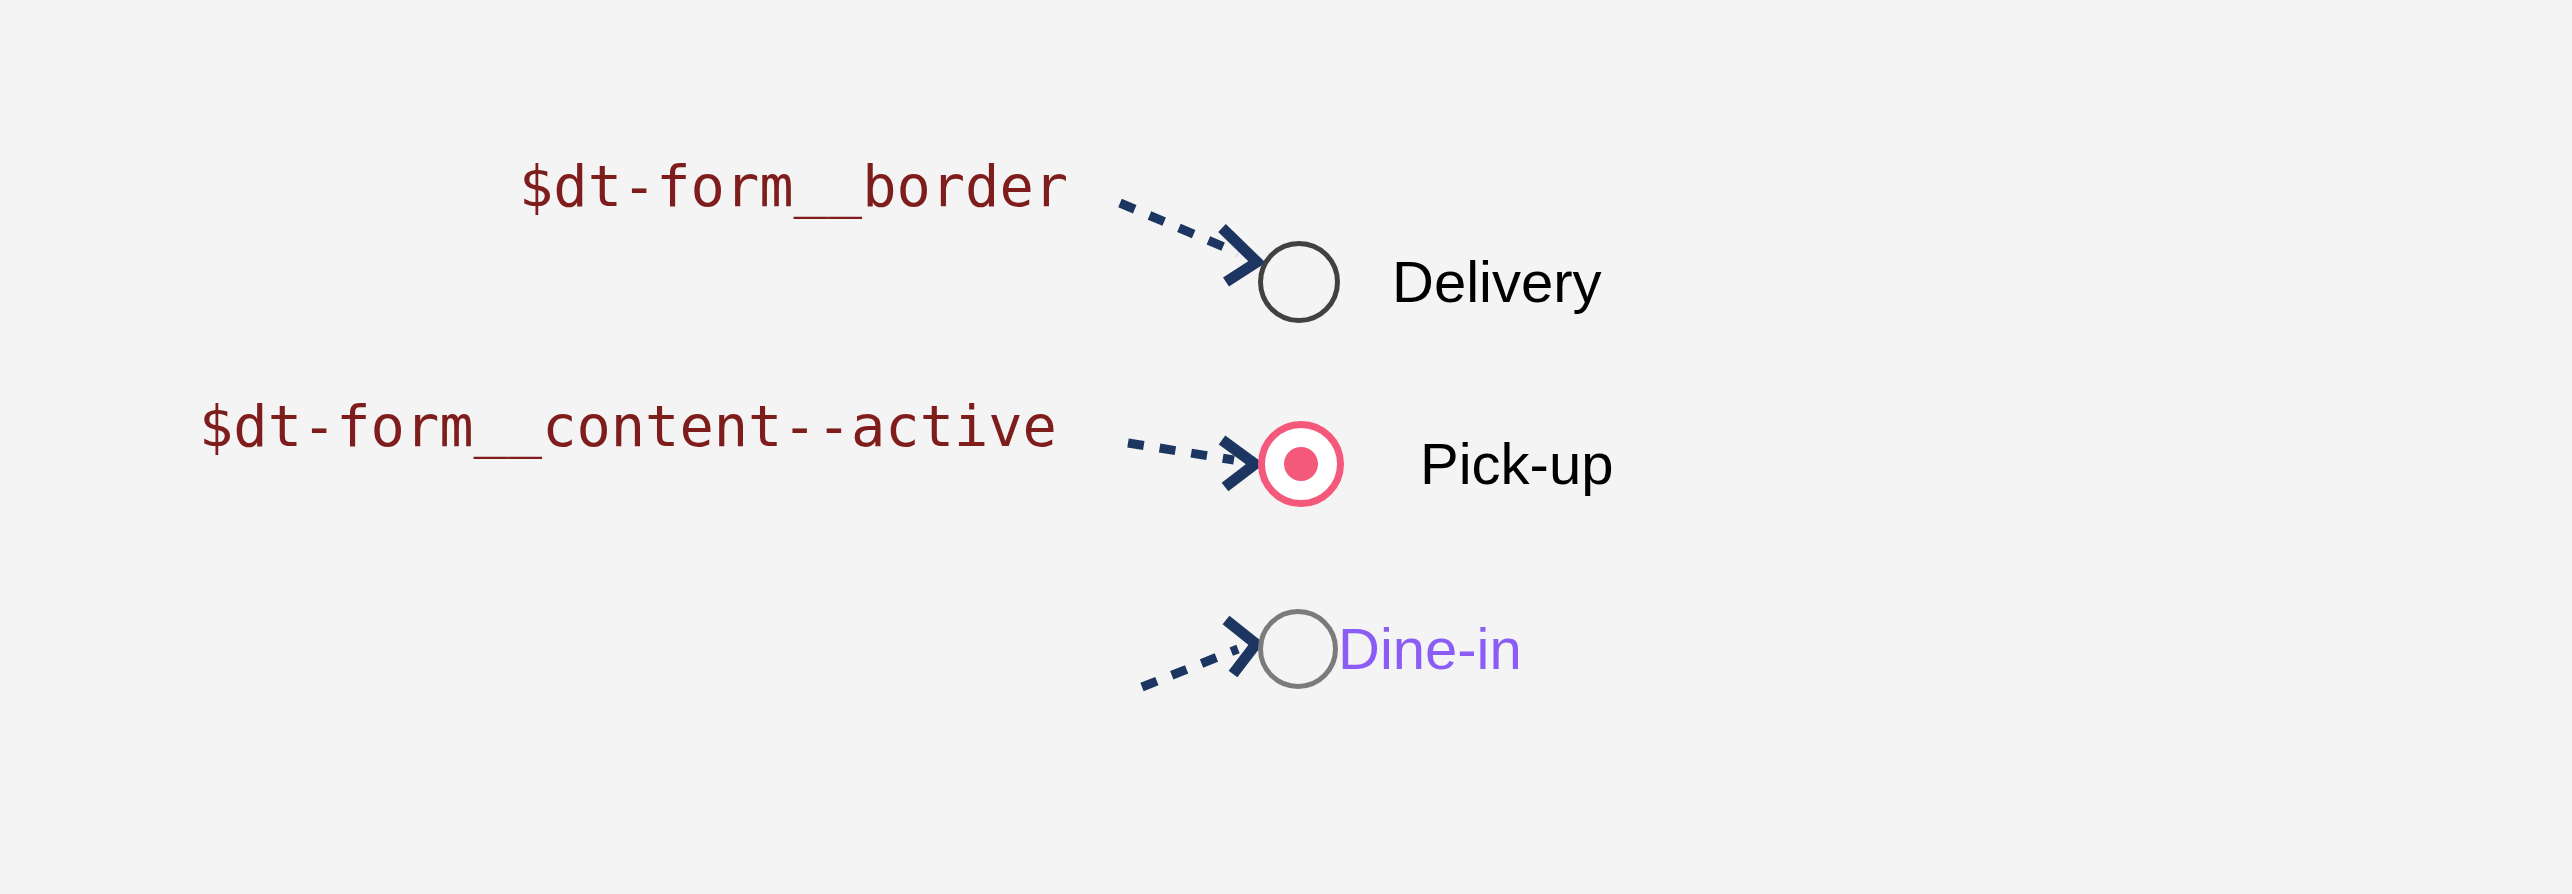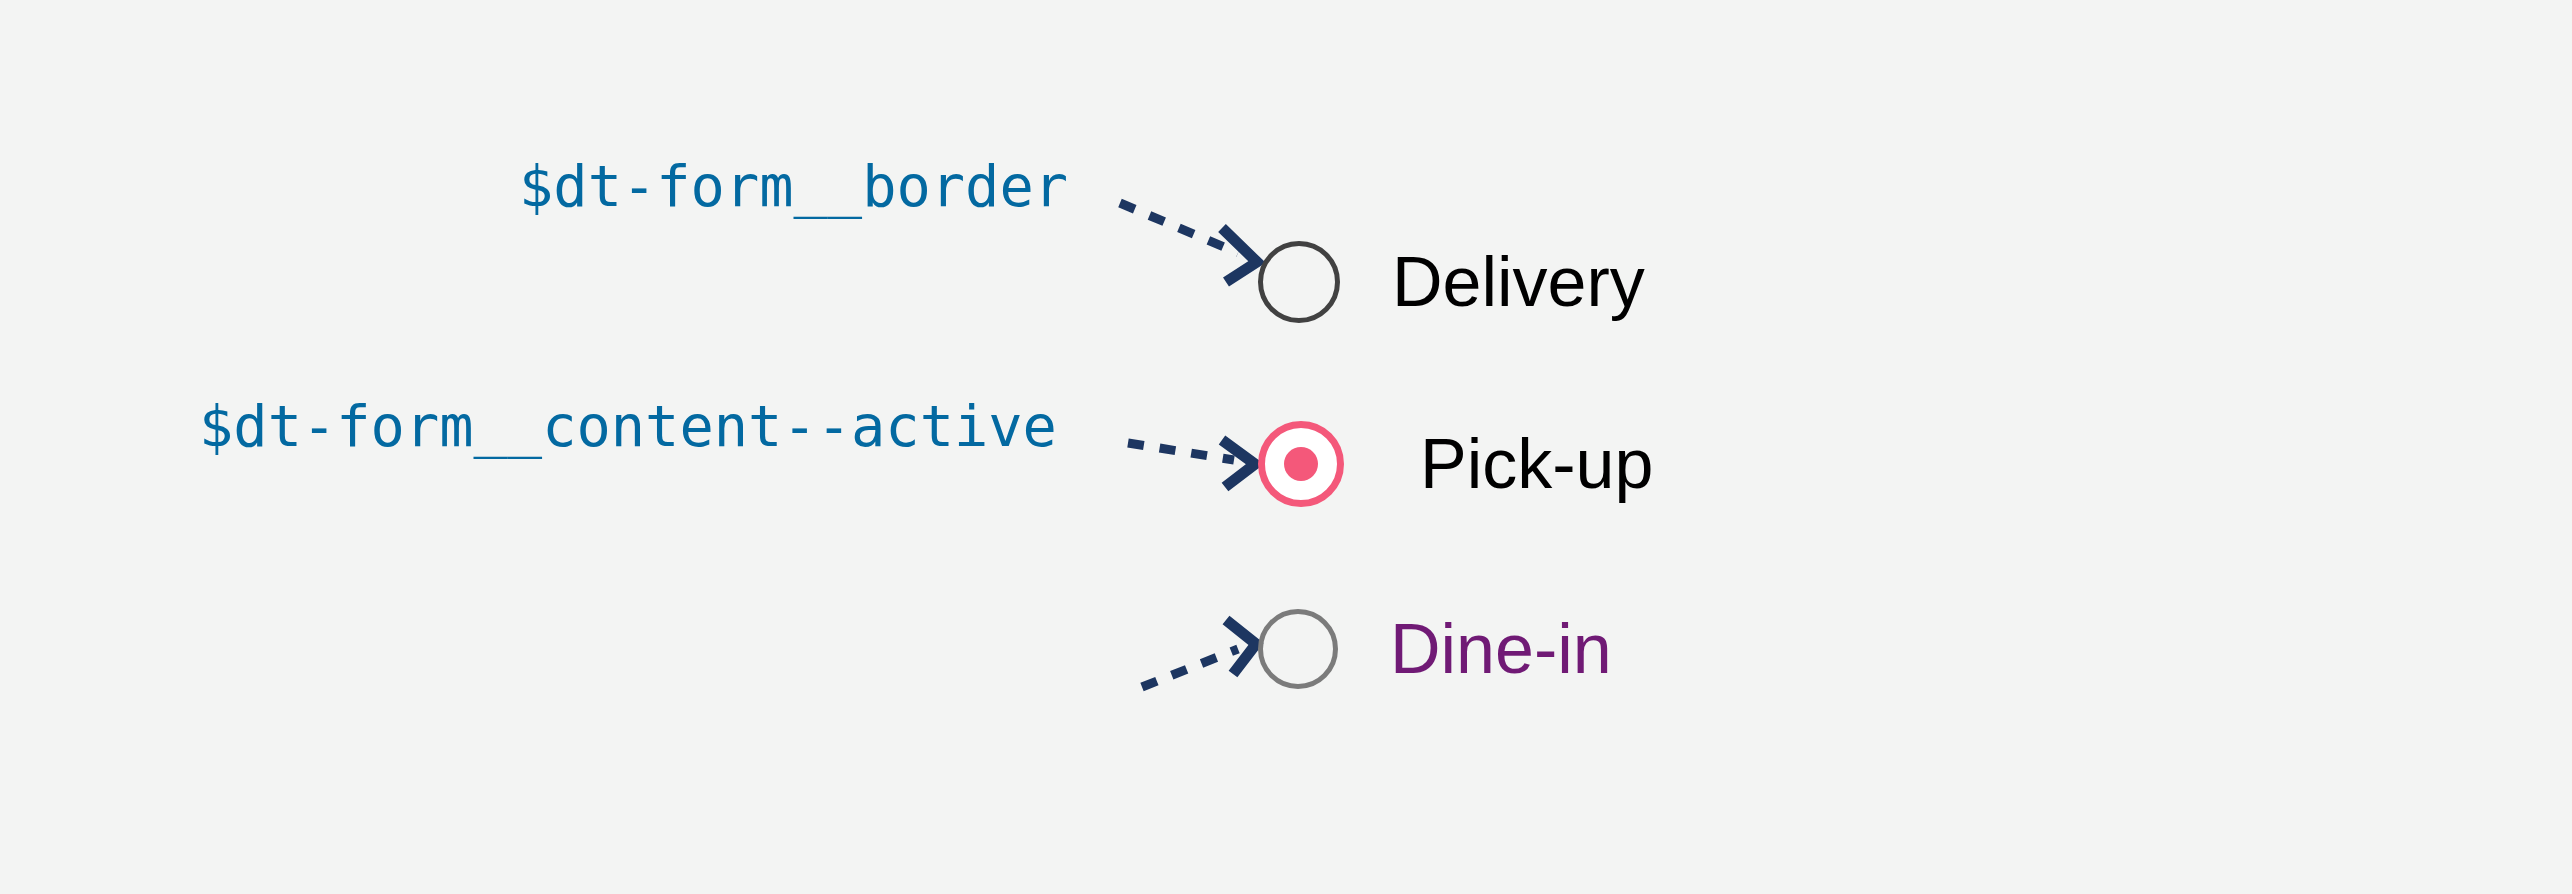--- a/index.html
+++ b/index.html
@@ -20,21 +20,21 @@
     background: #F3F4F3;
   }
 
   
   .token-label {
     position: absolute;
     font-family: "DejaVu Sans Mono", "Liberation Mono", monospace;
     font-size: 57px;
     line-height: 1;
     letter-spacing: 0px;
-    color: #0369a1;
+    color: #7f1d1d;
     white-space: nowrap;
     font-weight: 400;
   }
   .token-border          { left: 519px;  top: 158px; }
   .token-content-active  { left: 199px;  top: 398px; text-align: center; }
   .token-border-disabled { left: 196px;  top: 638px; }
 
   
   #arrow-layer {
     position: absolute;
@@ -84,28 +84,28 @@
     background: #F4587A;
   }
   .radio-disabled {
     width: 80px;
     height: 80px;
     border: 5px solid #7B7B7B;
   }
 
   .option-text {
     font-family: "Liberation Sans", sans-serif;
-    font-size: 70px;
+    font-size: 58px;
     line-height: 1;
     font-weight: 400;
     white-space: nowrap;
   }
   .option-text-default  { color: #000000; margin-left: 52px; }
   .option-text-active   { color: #000000; margin-left: 48px; }
-  .option-text-muted    { color: #701a75; margin-left: 52px; }
+  .option-text-muted    { color: #8b5cf6; }
 </style>
 </head>
 <body>
 
 <div id="stage">
 
   <div class="token-label token-border">$dt-form__border</div>
 
   <div class="token-label token-content-active">$dt-form__content--active</div>
 

